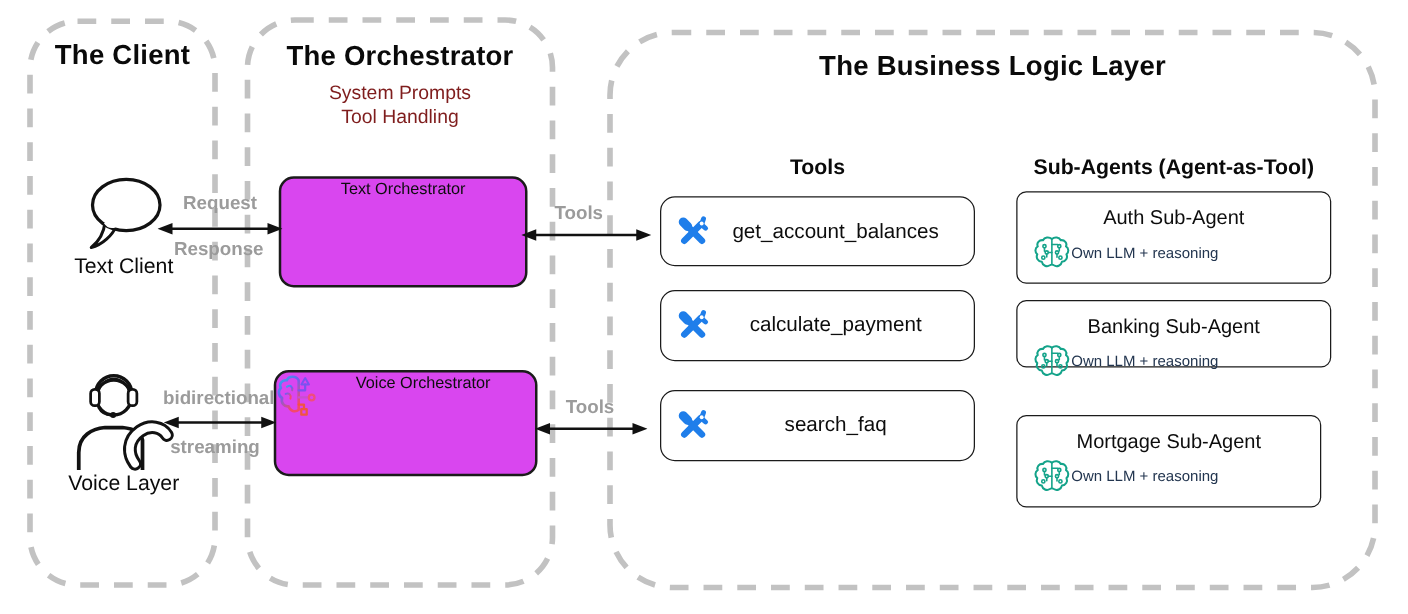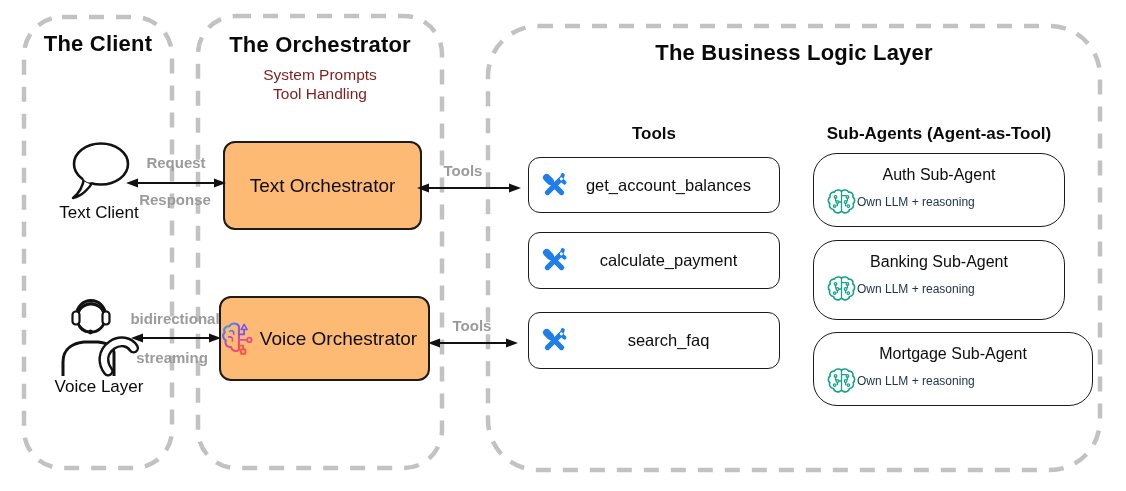--- a/index.html
+++ b/index.html
@@ -6,30 +6,30 @@
   .canvas{
     position:relative;width:1126px;height:491px;background:#fff;overflow:hidden;
     font-family:"Liberation Sans","DejaVu Sans",sans-serif;color:#111;
   }
   .abs{position:absolute;}
   svg.zone-border{position:absolute;}
   .zone-title{position:absolute;text-align:center;font-weight:bold;font-size:22px;color:#0a0a0a;letter-spacing:.2px;}
   .zone-note{position:absolute;text-align:center;font-size:15.5px;color:#7f1d1d;}
   .col-header{position:absolute;text-align:center;font-weight:bold;font-size:17px;color:#0a0a0a;}
   .node{
-    position:absolute;background:#fdba74;border:2px solid #1b1b1b;border-radius:12px;
-    display:flex;align-items:center;justify-content:center;font-size:19px;color:#0d0d0d;
+    position:absolute;background:#d946ef;border:2px solid #1b1b1b;border-radius:12px;
+    display:flex;justify-content:center;font-size:13px;color:#0d0d0d;
   }
   .tool-box{
     position:absolute;background:#fff;border:1.8px solid #1b1b1b;border-radius:12px;
     display:flex;align-items:center;box-sizing:border-box;padding-left:12px;
   }
   .tool-box .tool-label{flex:1;text-align:center;font-size:16.5px;color:#0d0d0d;padding-right:10px;}
   .agent-box{
-    position:absolute;background:#fff;border:1.8px solid #1b1b1b;border-radius:24px;
+    position:absolute;background:#fff;border:1.8px solid #1b1b1b;border-radius:8px;
     box-sizing:border-box;padding-top:10px;
   }
   .agent-title{text-align:center;font-size:16px;color:#0d0d0d;line-height:22px;}
   .agent-sub-row{display:flex;align-items:center;box-sizing:border-box;padding:2px 12px 0 12px;}
   .agent-sub{flex:1;text-align:left;font-size:12px;color:#22354f;line-height:22px;}
   .edge-label{position:absolute;text-align:center;font-size:15px;color:#9b9b9b;font-weight:bold;}
   .client-label{position:absolute;text-align:center;font-size:17px;color:#0a0a0a;}
   .arrow{position:absolute;}
 </style>
 </head>
@@ -184,30 +184,30 @@
 
   <div class="agent-box" style="left:813px;top:153px;width:252px;height:74px">
     <div class="agent-title">Auth Sub-Agent</div>
     <div class="agent-sub-row">
       <svg width="31" height="28" viewBox="0 0 34 30" style="flex:none">
           <use href="#icon-brain-teal"></use>
         </svg>
       <div class="agent-sub">Own LLM + reasoning</div>
     </div>
   </div>
-  <div class="agent-box" style="left:813px;top:240px;width:252px;height:80px">
+  <div class="agent-box" style="left:813px;top:240px;width:252px;height:54px">
     <div class="agent-title">Banking Sub-Agent</div>
     <div class="agent-sub-row">
       <svg width="31" height="28" viewBox="0 0 34 30" style="flex:none">
           <use href="#icon-brain-teal"></use>
         </svg>
       <div class="agent-sub">Own LLM + reasoning</div>
     </div>
   </div>
-  <div class="agent-box" style="left:813px;top:332px;width:280px;height:74px">
+  <div class="agent-box" style="left:813px;top:332px;width:244px;height:74px">
     <div class="agent-title">Mortgage Sub-Agent</div>
     <div class="agent-sub-row">
       <svg width="31" height="28" viewBox="0 0 34 30" style="flex:none">
           <use href="#icon-brain-teal"></use>
         </svg>
       <div class="agent-sub">Own LLM + reasoning</div>
     </div>
   </div>
 
 </div>

